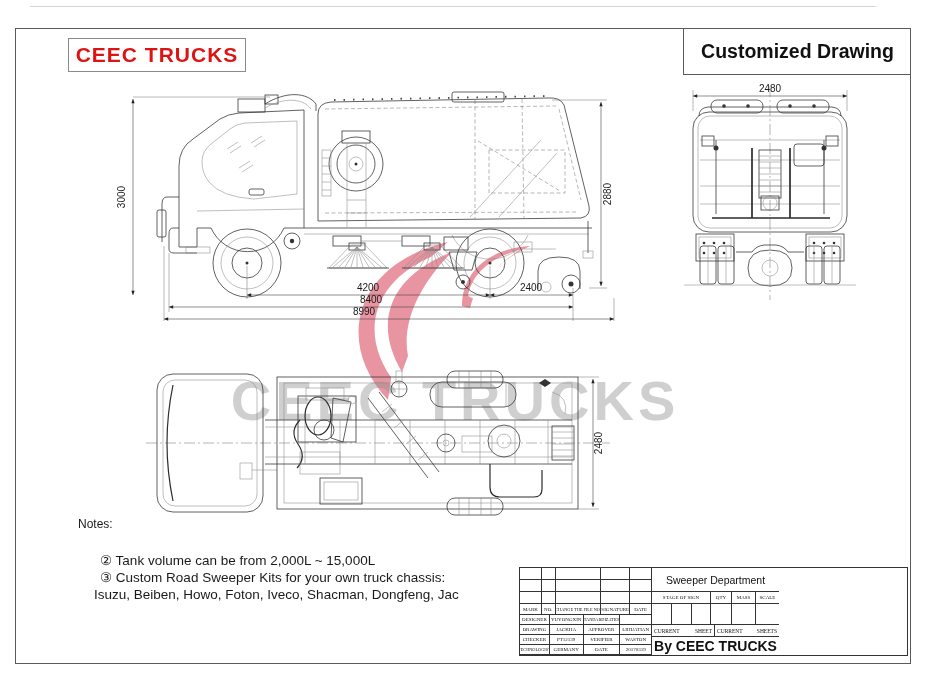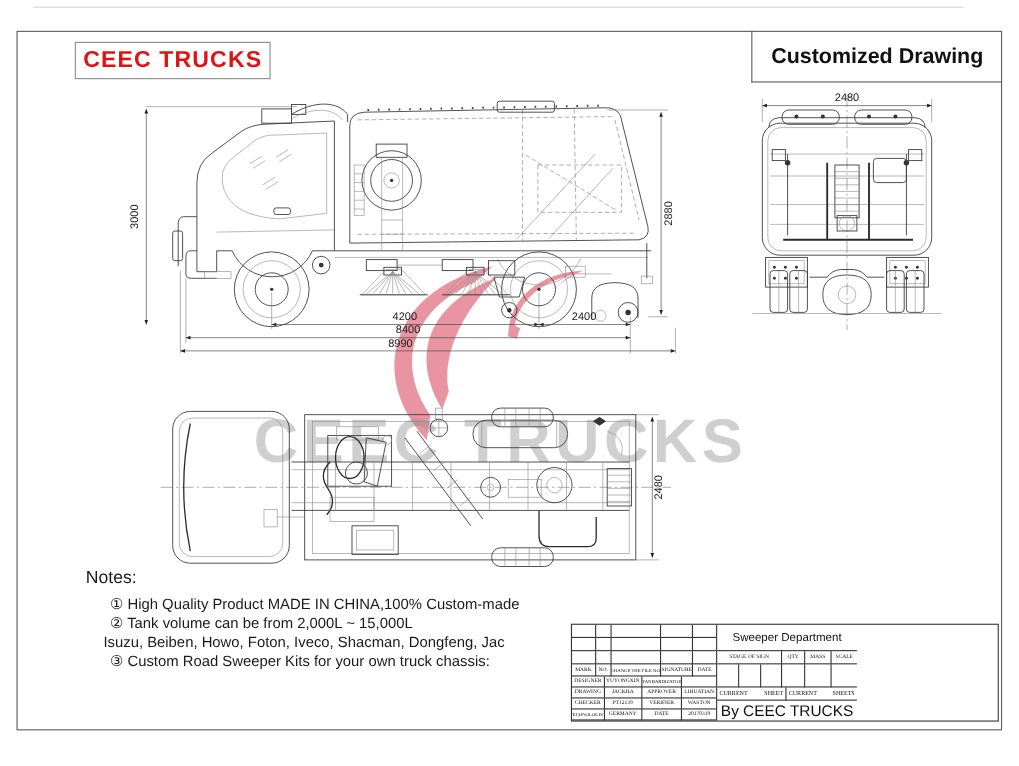--- a/index.html
+++ b/index.html
@@ -35,21 +35,21 @@
   .dim { fill:none; stroke:#444; stroke-width:0.6; }
   .ext { fill:none; stroke:#6e6e6e; stroke-width:0.5; }
   text.dimt { font:10px "Liberation Sans", sans-serif; fill:#1a1a1a; }
   text.wm {
     font:bold 56px "Liberation Sans", sans-serif; fill:#8f8f8f; opacity:0.42;
     letter-spacing:4px; text-anchor:middle;
   }
 
   
   .notes { position:absolute; left:78px; top:517px; }
-  .n-title { font-size:16px; margin-bottom:6px; }
+  .n-title { font-size:12px; margin-bottom:21px; }
   .n-item { font-size:13.5px; line-height:17px; margin-left:22px; white-space:nowrap; }
   .n-item.chassis { margin-left:16px; }
 
   
   .tb {
     position:absolute; left:519px; top:567px; width:389px; height:89px;
     border:1px solid #333; display:flex; background:#fff;
     font-family:"Liberation Serif", serif; color:#111;
   }
   .tb-left  { width:132px; border-right:1px solid #333; display:flex; flex-direction:column; }
@@ -69,21 +69,21 @@
     align-items:center; justify-content:center;
     font-family:"Liberation Sans", sans-serif; font-size:12.5px; line-height:18px;
   }
   .mat { flex:1; font-size:6px; padding:3px 0 0 4px; }
   .dept {
     height:24px; border-bottom:1px solid #333; display:flex; align-items:center; justify-content:center;
     font-family:"Liberation Sans", sans-serif; font-size:10.5px;
   }
   .by {
     flex:1; display:flex; align-items:center; justify-content:center;
-    font-family:"Liberation Sans", sans-serif; font-weight:normal; font-size:14px; color:#111;
+    font-family:"Liberation Sans", sans-serif; font-weight:bold; font-size:14px; color:#111;
   }
 </style>
 </head>
 <body>
 
 <div class="scan-top"></div>
 <div class="page-border"></div>
 
 <div class="logo-box">
   <span>CEEC TRUCKS</span>
@@ -313,24 +313,23 @@
     <polygon points="545,379 551,383 545,387 539,383" fill="#333" stroke="none"></polygon>
 
     <path class="ext" d="M 578 377 L 599 377 M 578 509 L 599 509"></path>
     <line class="dim" x1="593" y1="379" x2="593" y2="507" marker-start="url(#arr)" marker-end="url(#arr)"></line>
     <text class="dimt" text-anchor="middle" transform="rotate(-90 602 443)" x="602" y="443">2480</text>
   </g>
 </svg>
 
 <div class="notes">
   <div class="n-title">Notes:</div>
-  <div class="n-item">① High Quality Product MADE IN CHINA,100% Custom-made</div>
   <div class="n-item">② Tank volume can be from  2,000L ~ 15,000L</div>
+  <div class="n-item">③ Custom Road Sweeper Kits for your own truck chassis:</div>
   <div class="n-item chassis">Isuzu, Beiben, Howo, Foton, Iveco, Shacman, Dongfeng, Jac</div>
-  <div class="n-item">③ Custom Road Sweeper Kits for your own truck chassis:</div>
 </div>
 
 <div class="tb">
   <div class="tb-left">
     <div class="row" style="height:12px">
       <div class="c" style="width:22px"></div>
       <div class="c" style="width:14px"></div>
       <div class="c" style="width:46px"></div>
       <div class="c" style="width:29px"></div>
       <div class="c" style="width:21px"></div>

